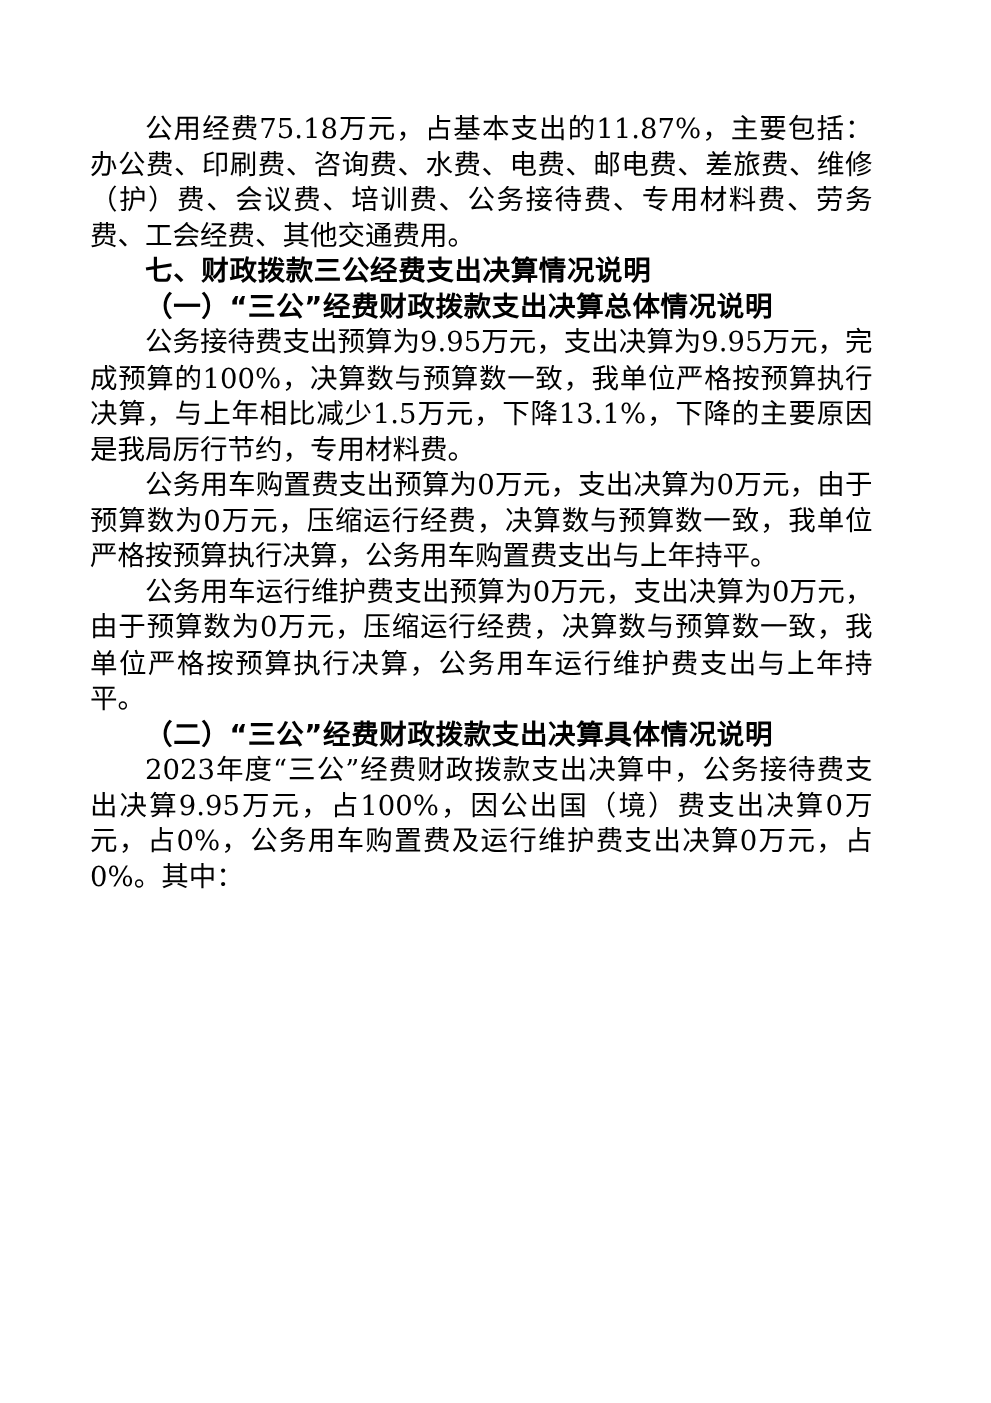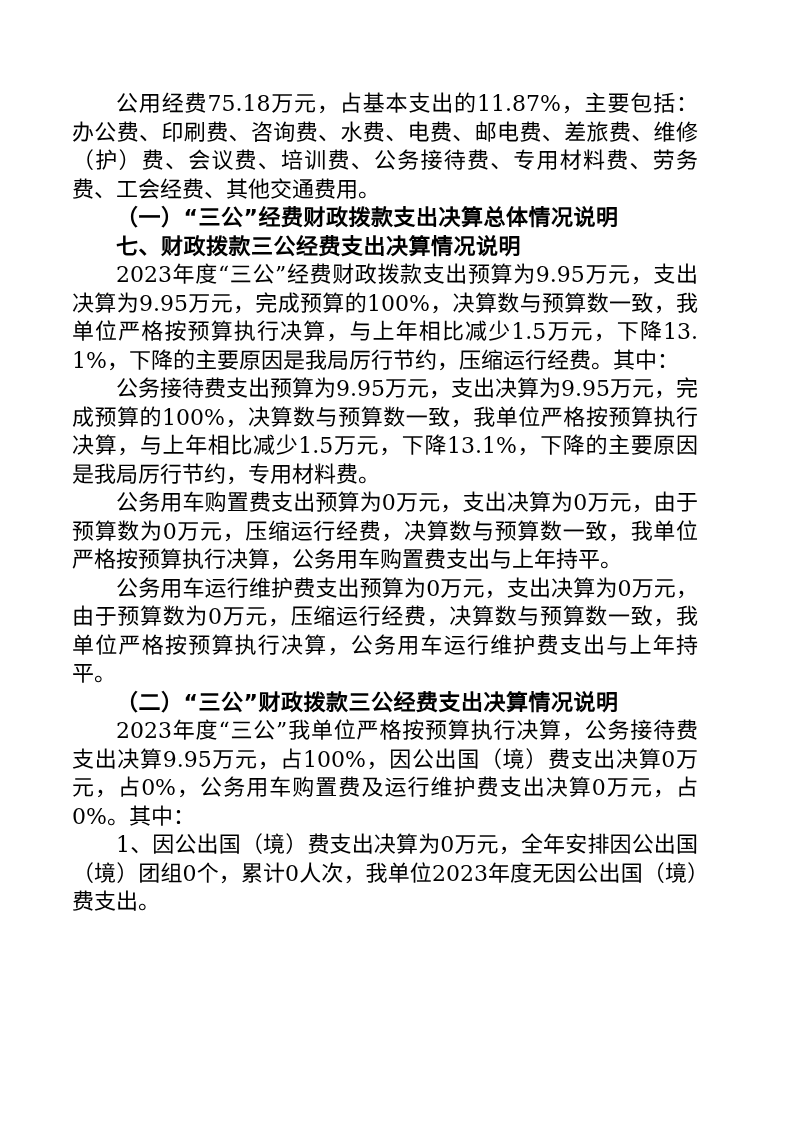--- a/index.html
+++ b/index.html
@@ -42,23 +42,21 @@
     font-family: "DejaVu Sans", "Liberation Sans", sans-serif;
     letter-spacing: 0.5px;
   }
 </style>
 </head>
 <body>
 
 <div class="page">
   <div class="doc-body">
       <p class="para body">公用经费75.18万元，占基本支出的11.87%，主要包括：办公费、印刷费、咨询费、水费、电费、邮电费、差旅费、维修（护）费、会议费、培训费、公务接待费、专用材料费、劳务费、工会经费、其他交通费用。</p>
+      <p class="para heading">七、财政拨款三公经费支出决算情况说明</p>
       <p class="para heading">（一）“三公”经费财政拨款支出决算总体情况说明</p>
-      <p class="para heading">七、财政拨款三公经费支出决算情况说明</p>
-      <p class="para body">2023年度“三公”经费财政拨款支出预算为9.95万元，支出决算为9.95万元，完成预算的100%，决算数与预算数一致，我单位严格按预算执行决算，与上年相比减少1.5万元，下降13.1%，下降的主要原因是我局厉行节约，压缩运行经费。其中：</p>
       <p class="para body">公务接待费支出预算为9.95万元，支出决算为9.95万元，完成预算的100%，决算数与预算数一致，我单位严格按预算执行决算，与上年相比减少1.5万元，下降13.1%，下降的主要原因是我局厉行节约，专用材料费。</p>
       <p class="para body">公务用车购置费支出预算为0万元，支出决算为0万元，由于预算数为0万元，压缩运行经费，决算数与预算数一致，我单位严格按预算执行决算，公务用车购置费支出与上年持平。</p>
       <p class="para body">公务用车运行维护费支出预算为0万元，支出决算为0万元，由于预算数为0万元，压缩运行经费，决算数与预算数一致，我单位严格按预算执行决算，公务用车运行维护费支出与上年持平。</p>
-      <p class="para heading">（二）“三公”财政拨款三公经费支出决算情况说明</p>
-      <p class="para body">2023年度“三公”我单位严格按预算执行决算，公务接待费支出决算9.95万元，占100%，因公出国（境）费支出决算0万元，占0%，公务用车购置费及运行维护费支出决算0万元，占0%。其中：</p>
-      <p class="para body">1、因公出国（境）费支出决算为0万元，全年安排因公出国（境）团组0个，累计0人次，我单位2023年度无因公出国（境）费支出。</p>
+      <p class="para heading">（二）“三公”经费财政拨款支出决算具体情况说明</p>
+      <p class="para body">2023年度“三公”经费财政拨款支出决算中，公务接待费支出决算9.95万元，占100%，因公出国（境）费支出决算0万元，占0%，公务用车购置费及运行维护费支出决算0万元，占0%。其中：</p>
     </div>
 </div>
 
 </body></html>

